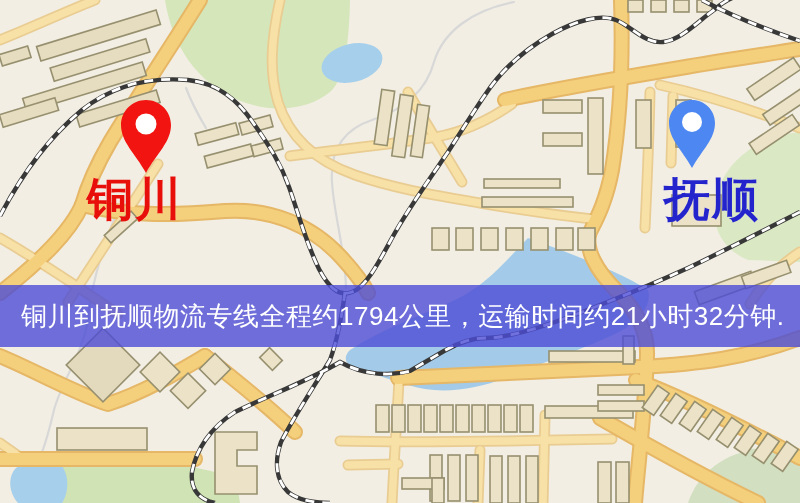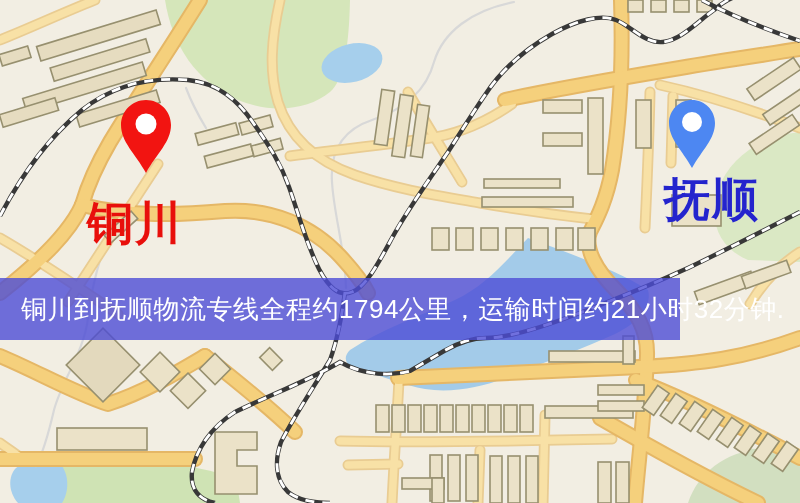--- a/index.html
+++ b/index.html
@@ -14,21 +14,21 @@
   .pin-destination{left:667px;top:98px;width:50px;height:72px;}
   .city-label{
     position:absolute;font-weight:700;line-height:1;
     font-family:"Liberation Serif","DejaVu Serif",serif;
     letter-spacing:2px;white-space:nowrap;
     text-shadow:0 0 1px rgba(255,255,255,0.35);
   }
   .label-origin{left:87px;top:177px;font-size:46px;}
   .label-destination{left:664px;top:177px;font-size:46px;}
   .banner{
-    position:absolute;left:0;top:278px;width:680px;height:62px;
+    position:absolute;left:0;top:285px;width:800px;height:62px;
     box-sizing:border-box;padding-left:21px;
     display:flex;align-items:center;
     font-size:26px;letter-spacing:0.5px;white-space:nowrap;
   }
 </style>
 </head>
 <body>
 
 <div class="stage">
 
@@ -247,21 +247,21 @@
   <svg class="pin pin-origin" viewBox="0 0 54 76">
     <path d="M27 75 C 16 55, 2 44, 2 27 C 2 13.2 13.2 2, 27 2 C 40.8 2, 52 13.2, 52 27 C 52 44, 38 55, 27 75 Z" fill="#f21411"></path>
     <circle cx="27" cy="26" r="10.5" fill="#ffffff"></circle>
   </svg>
 
   <svg class="pin pin-destination" viewBox="0 0 50 72">
     <path d="M25 70 C 15 52, 2 41, 2 25 C 2 12.3 12.3 2, 25 2 C 37.7 2, 48 12.3, 48 25 C 48 41, 35 52, 25 70 Z" fill="#4d87f2"></path>
     <circle cx="25" cy="24" r="10" fill="#ffffff"></circle>
   </svg>
 
-  <div class="city-label label-origin" style="color: rgb(232, 15, 11); margin-top: 24px;">铜川</div>
+  <div class="city-label label-origin" style="color: rgb(232, 15, 11);">铜川</div>
 
   <div class="city-label label-destination" style="color: rgb(36, 36, 205);">抚顺</div>
 
   <div class="banner" style="background-color: rgba(76, 76, 214, 0.8);">
     <span style="color: rgb(255, 255, 255);">铜川到抚顺物流专线全程约1794公里，运输时间约21小时32分钟.</span>
   </div>
 
 </div>
 
 </body></html>

